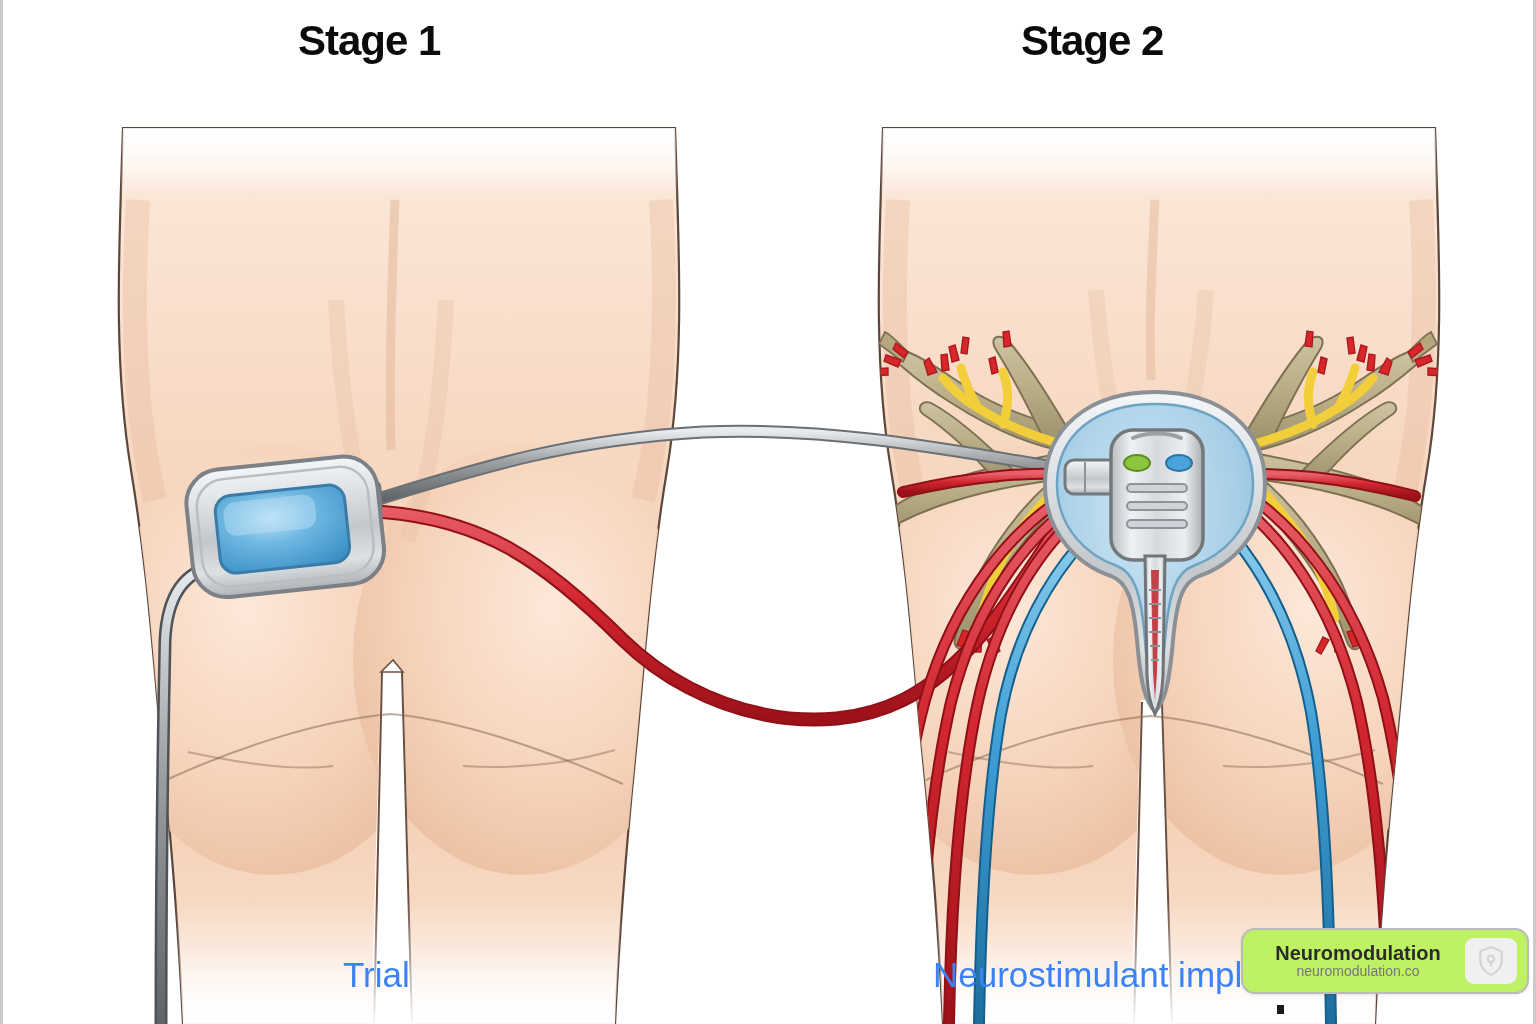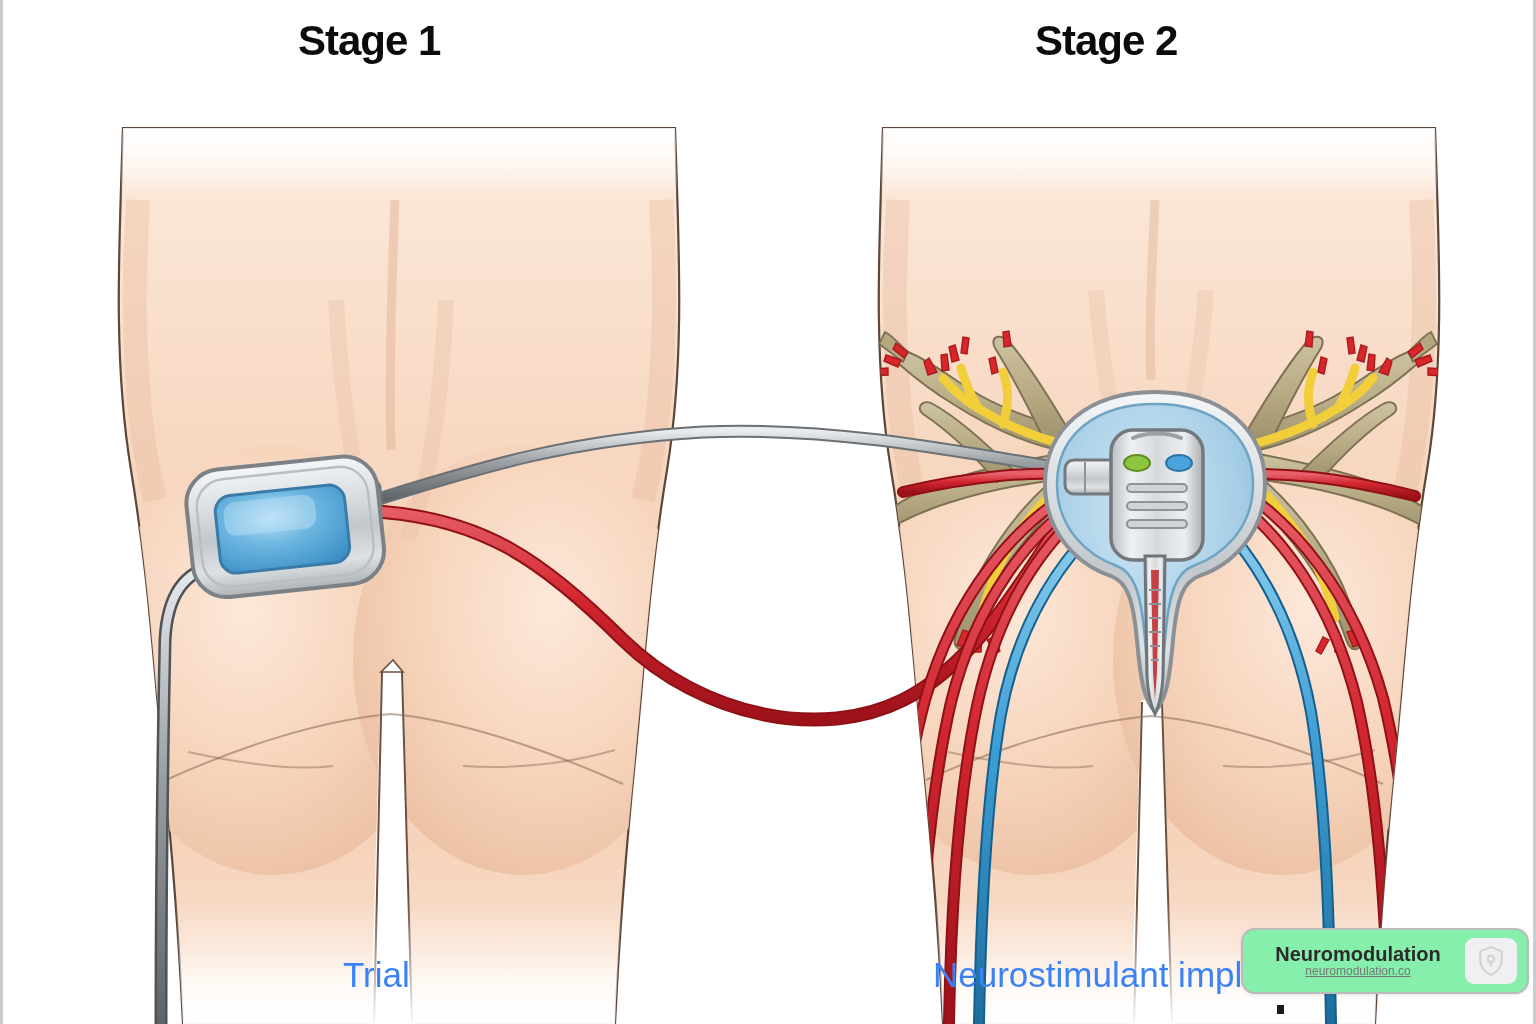--- a/index.html
+++ b/index.html
@@ -30,39 +30,39 @@
   }
   .title {
     position: absolute;
     font-weight: bold;
     color: #0b0b0b;
     font-size: 42px;
     letter-spacing: -1px;
     white-space: nowrap;
   }
   #title-stage1 { left: 295px; top: 17px; }
-  #title-stage2 { left: 1018px; top: 17px; margin-left: 14px; }
+  #title-stage2 { left: 1018px; top: 17px; }
   .caption {
     position: absolute;
     font-weight: normal;
     color: #3b82f6;
     font-size: 35px;
     white-space: nowrap;
   }
   #caption-trial { left: 340px; top: 955px; }
   #caption-implant { left: 930px; top: 955px; }
 
   
   #site-card {
     position: absolute;
     left: 1238px;
     top: 928px;
     width: 288px;
     height: 66px;
-    background: #86efac;
+    background: #bef264;
     border: 2px solid #b9bbbd;
     border-radius: 14px;
     box-sizing: border-box;
     display: flex;
     align-items: center;
     padding: 0 10px 0 14px;
     box-shadow: 0 1px 3px rgba(0,0,0,.10);
     overflow: hidden;
   }
   #site-card .txtwrap {
@@ -71,24 +71,23 @@
     line-height: 1.1;
     overflow: hidden;
   }
   #site-card .card-title {
     font-size: 20px;
     font-weight: bold;
     color: #2b2b2b;
     white-space: nowrap;
   }
   #site-card .card-url {
-    font-size: 12px;
+    font-size: 14px;
     color: #767676;
     white-space: nowrap;
-    text-decoration: underline;
   }
   #site-card .card-icon {
     flex: 0 0 auto;
     width: 52px;
     height: 46px;
     margin-left: 6px;
     background: #f0f0f2;
     border-radius: 9px;
     display: flex;
     align-items: center;

